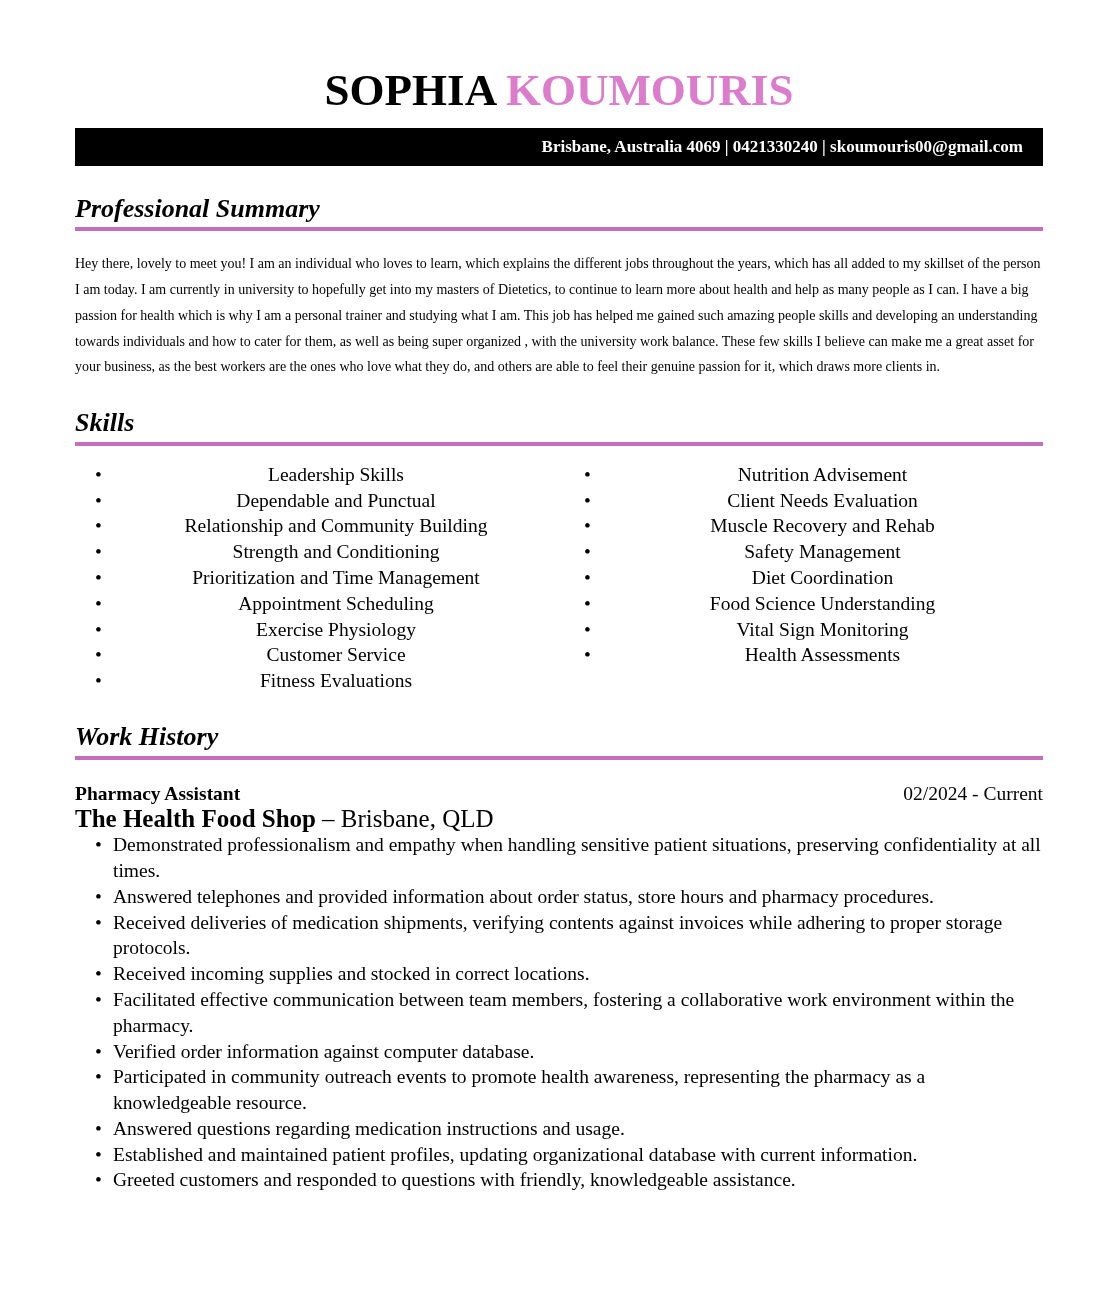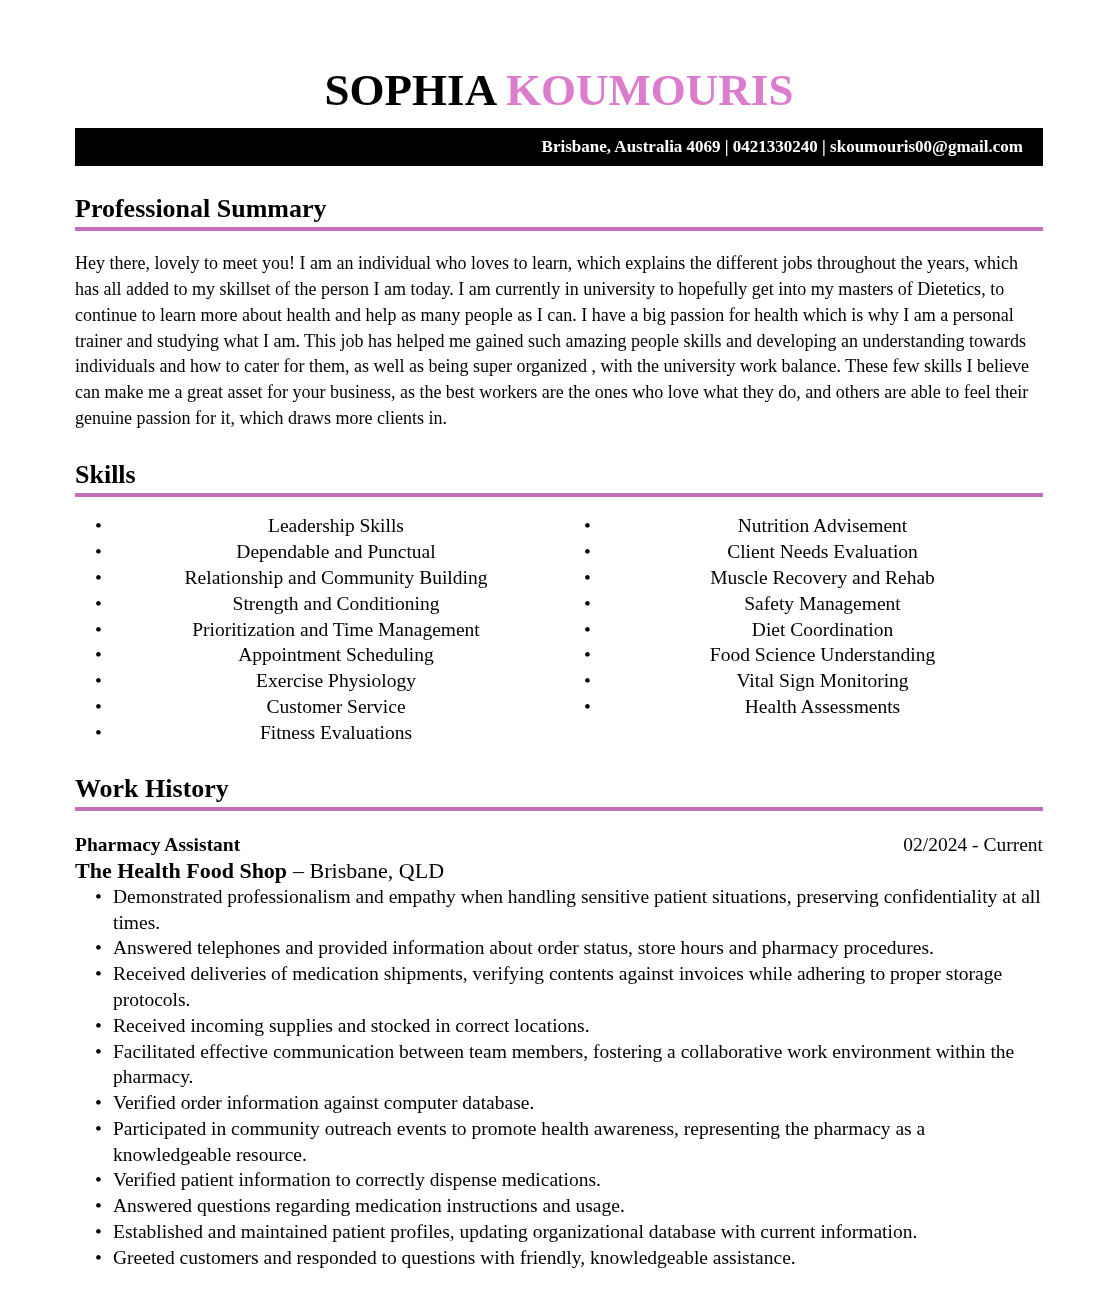--- a/index.html
+++ b/index.html
@@ -48,24 +48,25 @@
   }
 
   
   .section-title {
     margin: 29px 0 0 0;
     font-size: 26px;
     font-weight: bold;
     line-height: 1.1;
     padding-bottom: 4px;
     border-bottom: 4px solid var(--rule, #C36FBB);
+    font-style: italic;
   }
   .summary-text {
     margin: 20px 0 8px 0;
-    font-size: 18px;
+    font-size: 14px;
     line-height: 25.8px;
   }
 
   
   .bullet-list {
     list-style: none;
     margin: 0;
     padding: 0 0 0 20px;
     font-size: 19.5px;
     line-height: 25.8px;
@@ -104,21 +105,21 @@
     justify-content: space-between;
     align-items: flex-end;
     font-size: 19.5px;
     line-height: 25.8px;
     gap: 38px;
   }
   .job-title {
     font-weight: bold;
   }
   .job-employer-line {
-    font-size: 22px;
+    font-size: 25px;
     line-height: 25.8px;
   }
   .job-employer {
     font-weight: bold;
   }
   .job-location {
     margin-left: 6px;
   }
   .job-bullets {
     margin-top: 0;
@@ -179,21 +180,20 @@
         <span class="job-employer">The Health Food Shop</span><span class="job-location">– Brisbane, QLD</span>
       </div>
       <ul class="bullet-list job-bullets">
           <li class="bullet-item">Demonstrated professionalism and empathy when handling sensitive patient situations, preserving confidentiality at all times.</li>
           <li class="bullet-item">Answered telephones and provided information about order status, store hours and pharmacy procedures.</li>
           <li class="bullet-item">Received deliveries of medication shipments, verifying contents against invoices while adhering to proper storage protocols.</li>
           <li class="bullet-item">Received incoming supplies and stocked in correct locations.</li>
           <li class="bullet-item">Facilitated effective communication between team members, fostering a collaborative work environment within the pharmacy.</li>
           <li class="bullet-item">Verified order information against computer database.</li>
           <li class="bullet-item">Participated in community outreach events to promote health awareness, representing the pharmacy as a knowledgeable resource.</li>
-          <li class="bullet-item">Verified patient information to correctly dispense medications.</li>
           <li class="bullet-item">Answered questions regarding medication instructions and usage.</li>
           <li class="bullet-item">Established and maintained patient profiles, updating organizational database with current information.</li>
           <li class="bullet-item">Greeted customers and responded to questions with friendly, knowledgeable assistance.</li>
         </ul>
     </div>
   </section>
 
 </div>
 
 </body></html>

